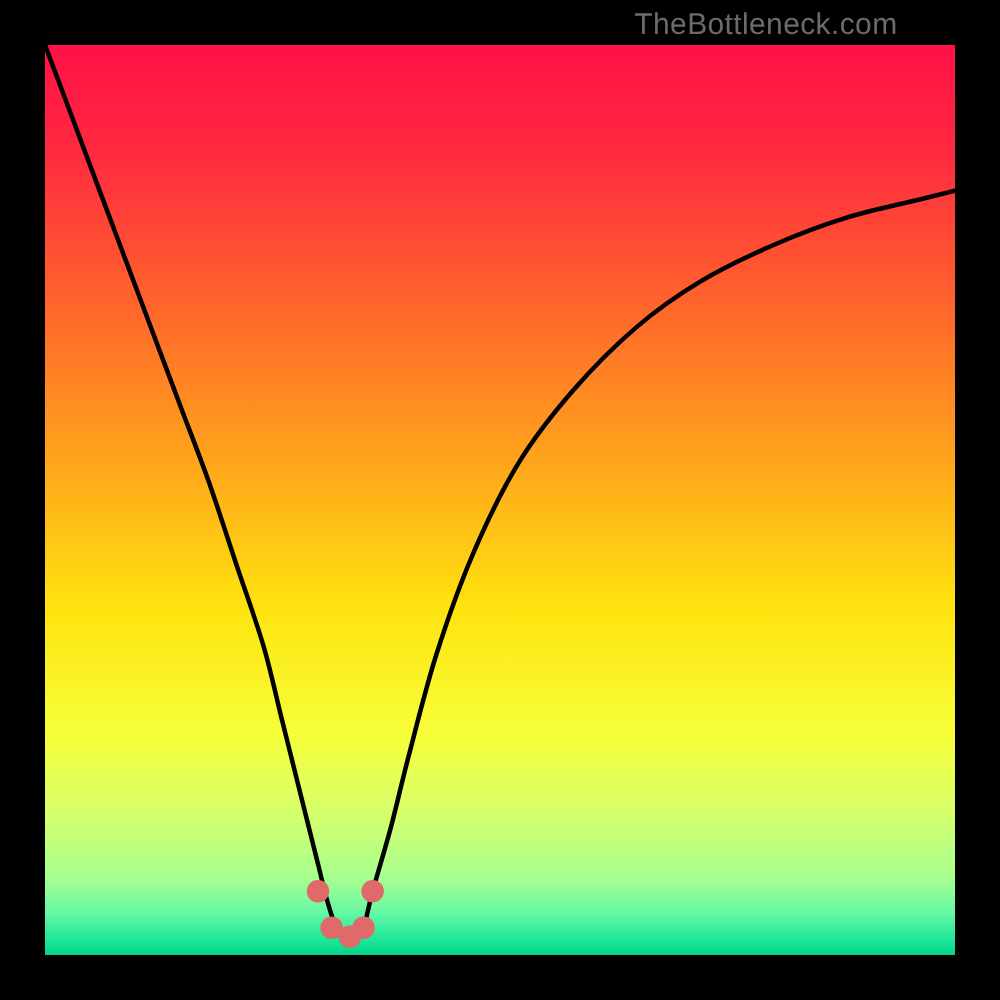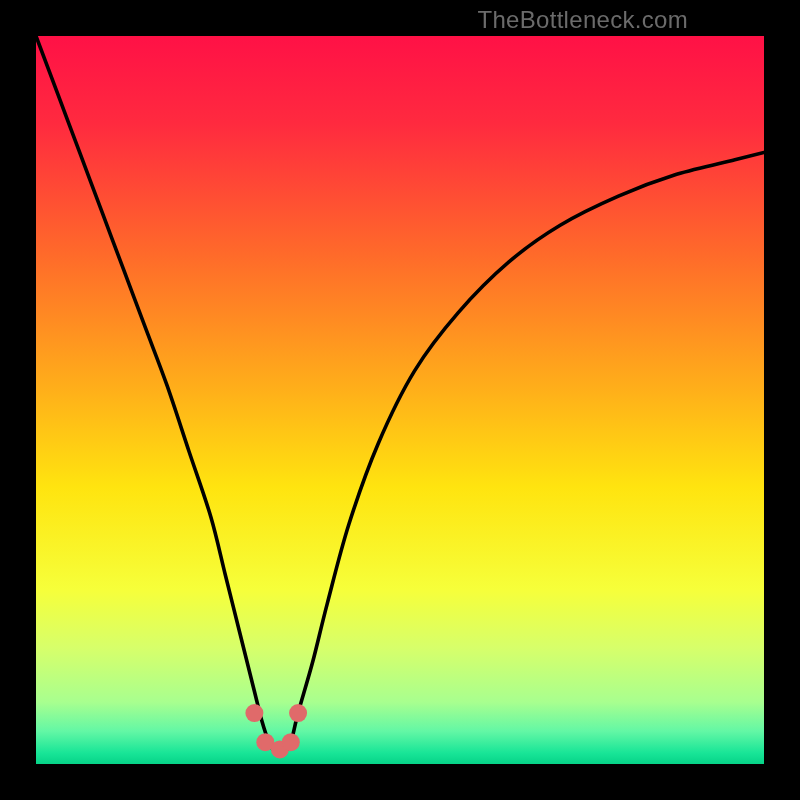--- a/index.html
+++ b/index.html
@@ -11,20 +11,21 @@
     overflow: hidden;
     font-family: Arial, Helvetica, sans-serif;
   }
   .frame {
     position: absolute;
     left: 0;
     top: 0;
     width: 700px;
     height: 800px;
     background: #000;
+    padding-left: 30px;
   }
   .plot-area {
     position: absolute;
     left: 36px;
     top: 36px;
     width: 728px;
     height: 728px;
     overflow: hidden;
   }
   .gradient {

